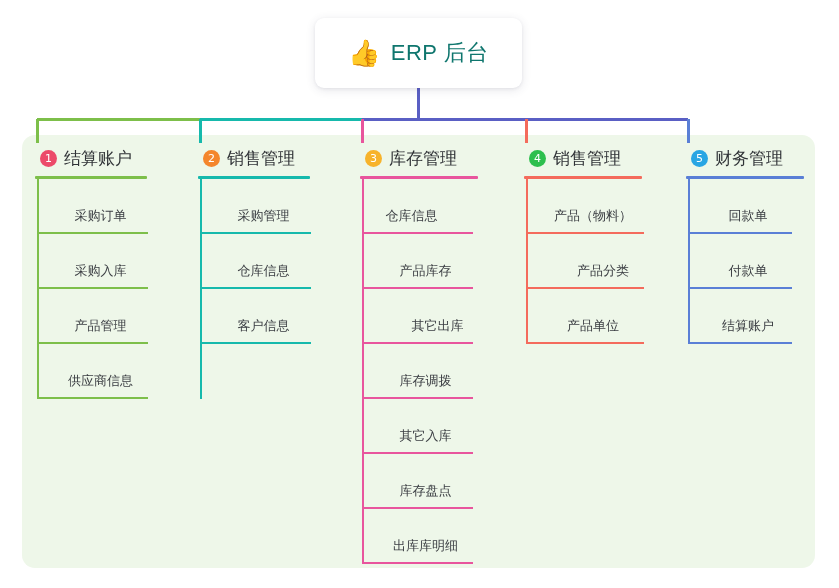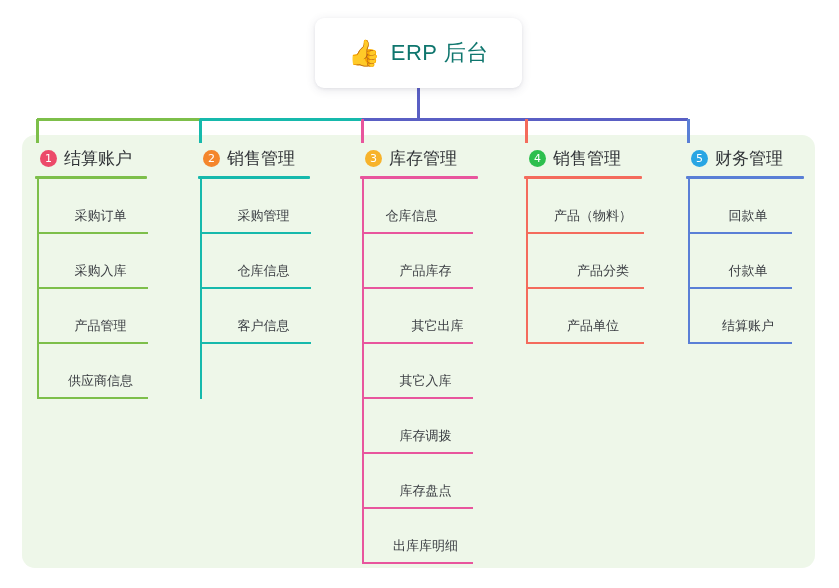--- a/index.html
+++ b/index.html
@@ -144,25 +144,25 @@
           </div>
           <div class="item">
             <div class="item-label" style="left: 18px; width: 95px;">产品库存</div>
             <div class="item-rule" style="left: 2px; width: 111px; background: rgb(232, 85, 157);"></div>
           </div>
           <div class="item">
             <div class="item-label" style="left: 30px; width: 95px;">其它出库</div>
             <div class="item-rule" style="left: 2px; width: 111px; background: rgb(232, 85, 157);"></div>
           </div>
           <div class="item">
+            <div class="item-label" style="left: 18px; width: 95px;">库存调拨</div>
+            <div class="item-rule" style="left: 2px; width: 111px; background: rgb(232, 85, 157);"></div>
+          </div>
+          <div class="item">
             <div class="item-label" style="left: 18px; width: 95px;">其它入库</div>
-            <div class="item-rule" style="left: 2px; width: 111px; background: rgb(232, 85, 157);"></div>
-          </div>
-          <div class="item">
-            <div class="item-label" style="left: 18px; width: 95px;">库存调拨</div>
             <div class="item-rule" style="left: 2px; width: 111px; background: rgb(232, 85, 157);"></div>
           </div>
           <div class="item">
             <div class="item-label" style="left: 18px; width: 95px;">库存盘点</div>
             <div class="item-rule" style="left: 2px; width: 111px; background: rgb(232, 85, 157);"></div>
           </div>
           <div class="item">
             <div class="item-label" style="left: 18px; width: 95px;">出库库明细</div>
             <div class="item-rule" style="left: 2px; width: 111px; background: rgb(232, 85, 157);"></div>
           </div>

